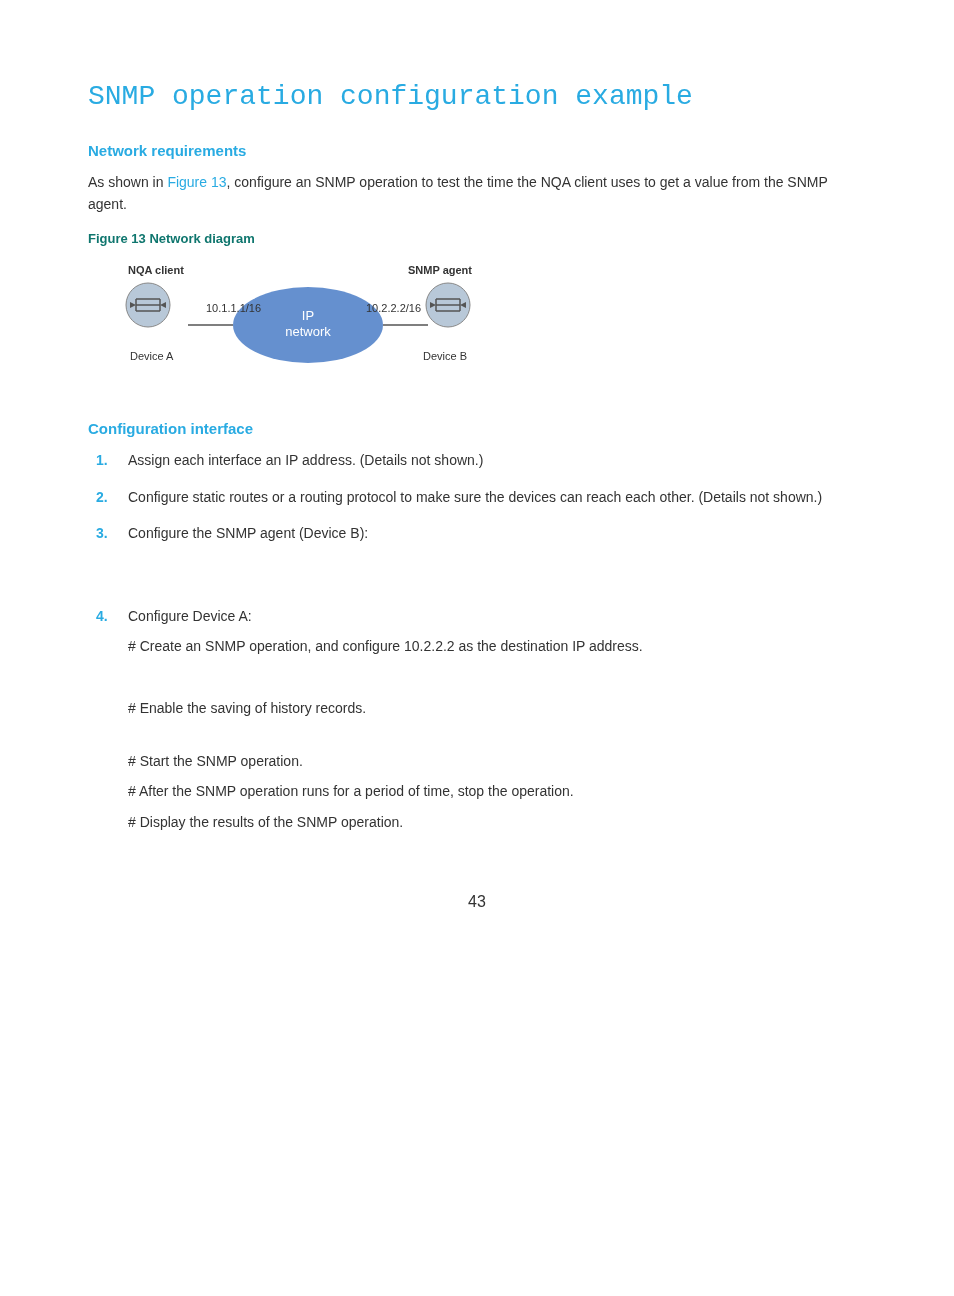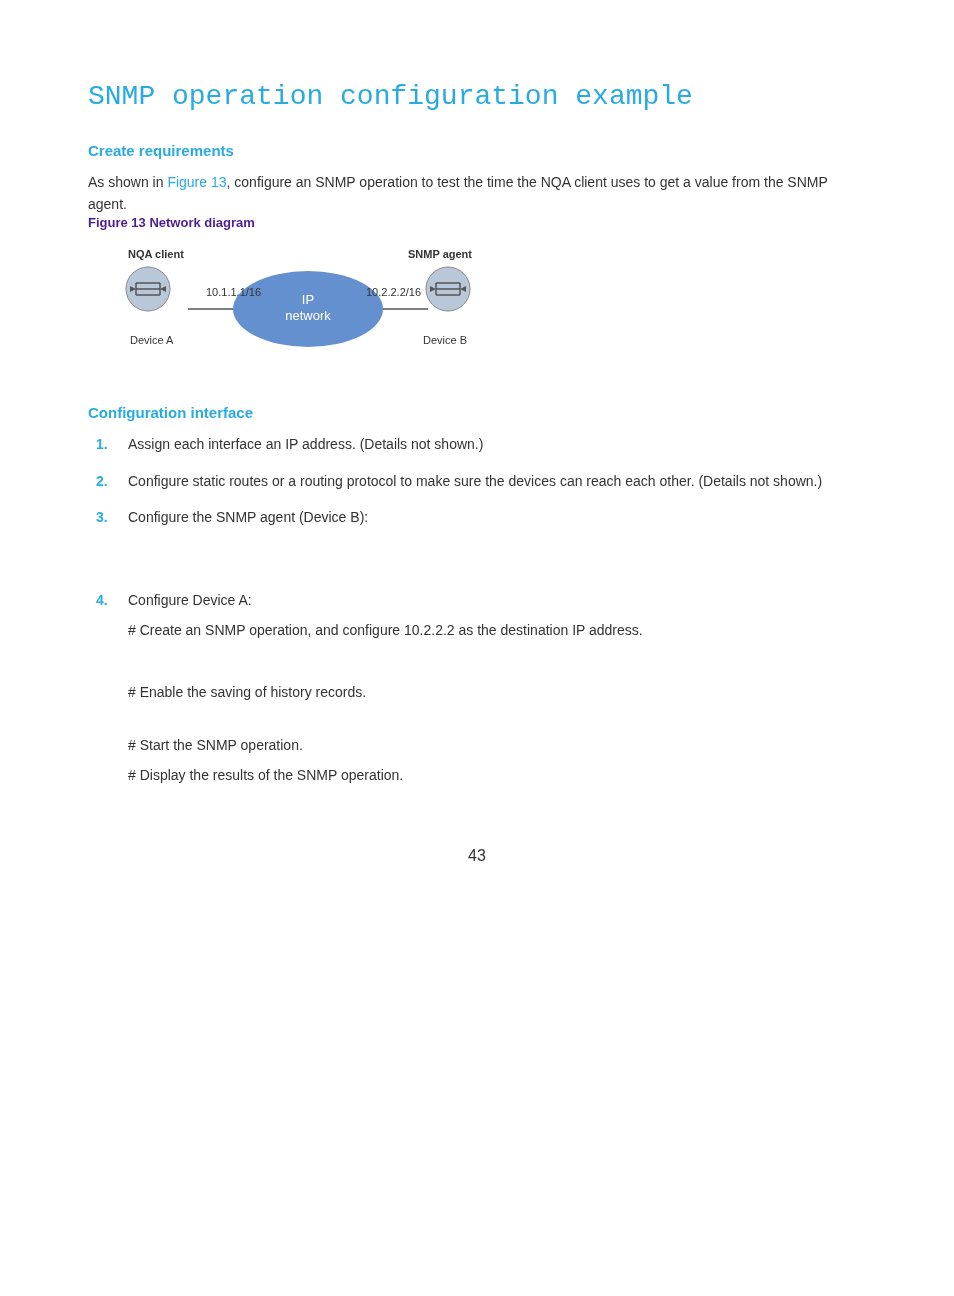--- a/index.html
+++ b/index.html
@@ -22,27 +22,28 @@
     }
     h2.section-title {
       font-size: 15px;
       font-weight: bold;
       color: #29abe2;
       margin-bottom: 12px;
     }
     h3.figure-title {
       font-size: 13px;
       font-weight: bold;
-      color: #4c1d95;
+      color: #0f766e;
       margin-bottom: 14px;
     }
     .section {
       margin-bottom: 24px;
     }
     .intro-text {
+      margin-bottom: 16px;
       line-height: 1.6;
       color: #333;
     }
     .intro-text a, .inline-link {
       color: #29abe2;
       text-decoration: none;
     }
     
     .diagram-container {
       margin: 0 0 30px 0;
@@ -89,21 +90,21 @@
       color: #333;
       font-size: 16px;
     }
   </style>
 </head>
 <body>
 
 <h1 class="page-title">SNMP operation configuration example</h1>
 
 <div class="section">
-  <h2 class="section-title">Create requirements</h2>
+  <h2 class="section-title">Network requirements</h2>
   <p class="intro-text">
     As shown in <a class="inline-link">Figure 13</a>, configure an SNMP operation to test the time the NQA client uses to get a value from the SNMP agent.
   </p>
 
   <h3 class="figure-title">Figure 13 Network diagram</h3>
 
   <div class="diagram-container">
     <div class="diagram-svg-area">
       <svg width="420" height="130" xmlns="http://www.w3.org/2000/svg">
 
@@ -167,18 +168,19 @@
       <span>Configure static routes or a routing protocol to make sure the devices can reach each other. (Details not shown.)</span>
     </li>
     <li>
       <span>Configure the SNMP agent (Device B):</span>
     </li>
     <li style="margin-top: 60px;">
       <span>Configure Device A:</span>
       <span class="sub-text"># Create an SNMP operation, and configure 10.2.2.2 as the destination IP address.</span>
       <span class="sub-text" style="margin-top: 40px;"># Enable the saving of history records.</span>
       <span class="sub-text" style="margin-top: 30px;"># Start the SNMP operation.</span>
+      <span class="sub-text"># After the SNMP operation runs for a period of time, stop the operation.</span>
       <span class="sub-text"># Display the results of the SNMP operation.</span>
     </li>
   </ol>
 </div>
 
 <div class="page-number">43</div>
 
 </body></html>

